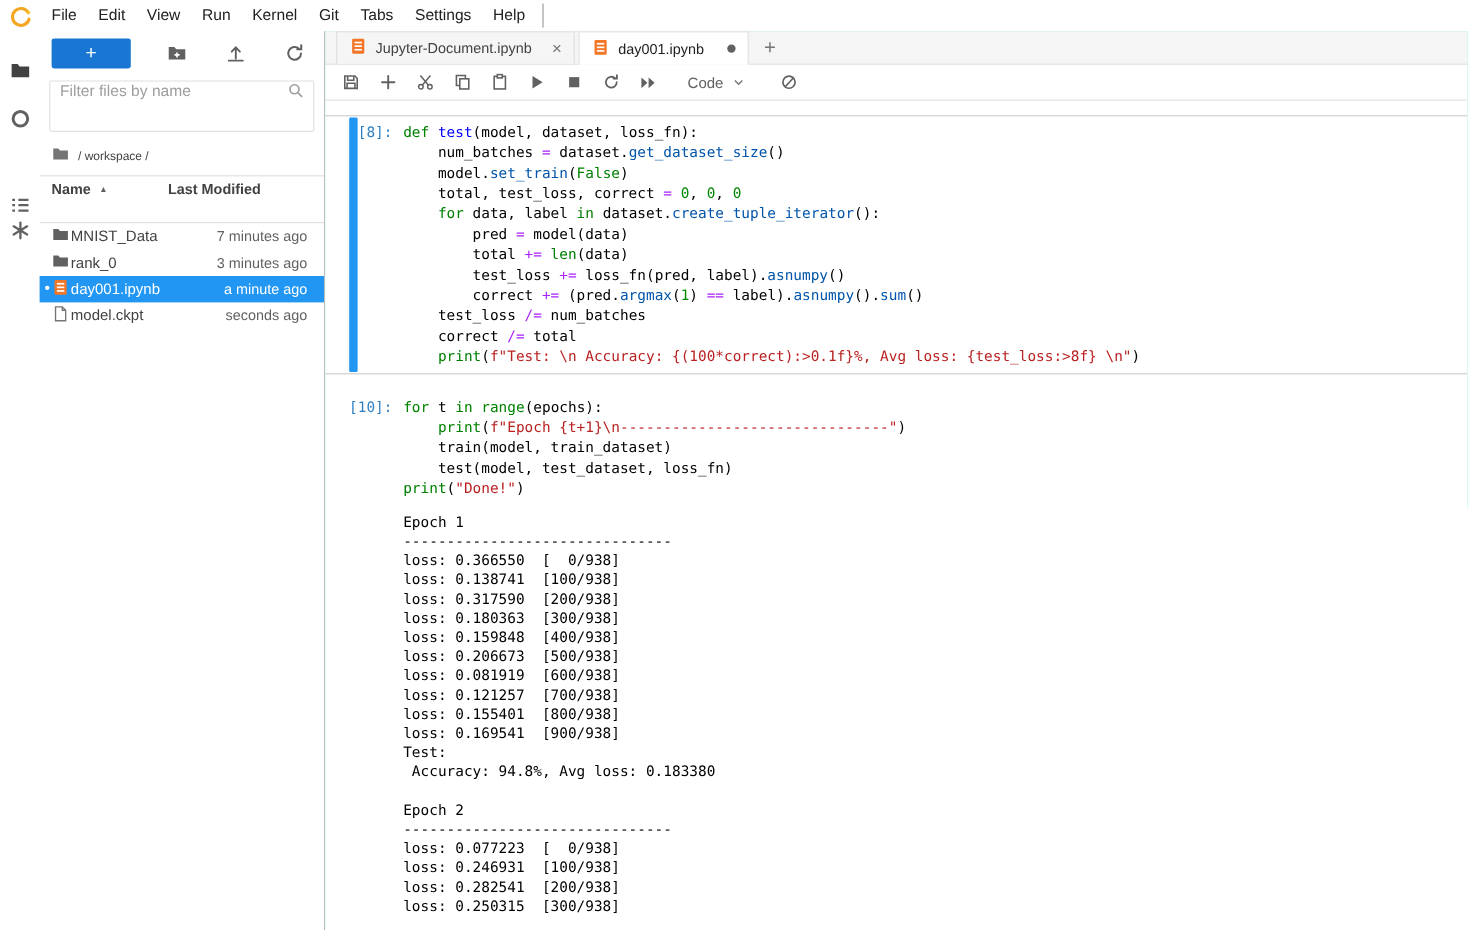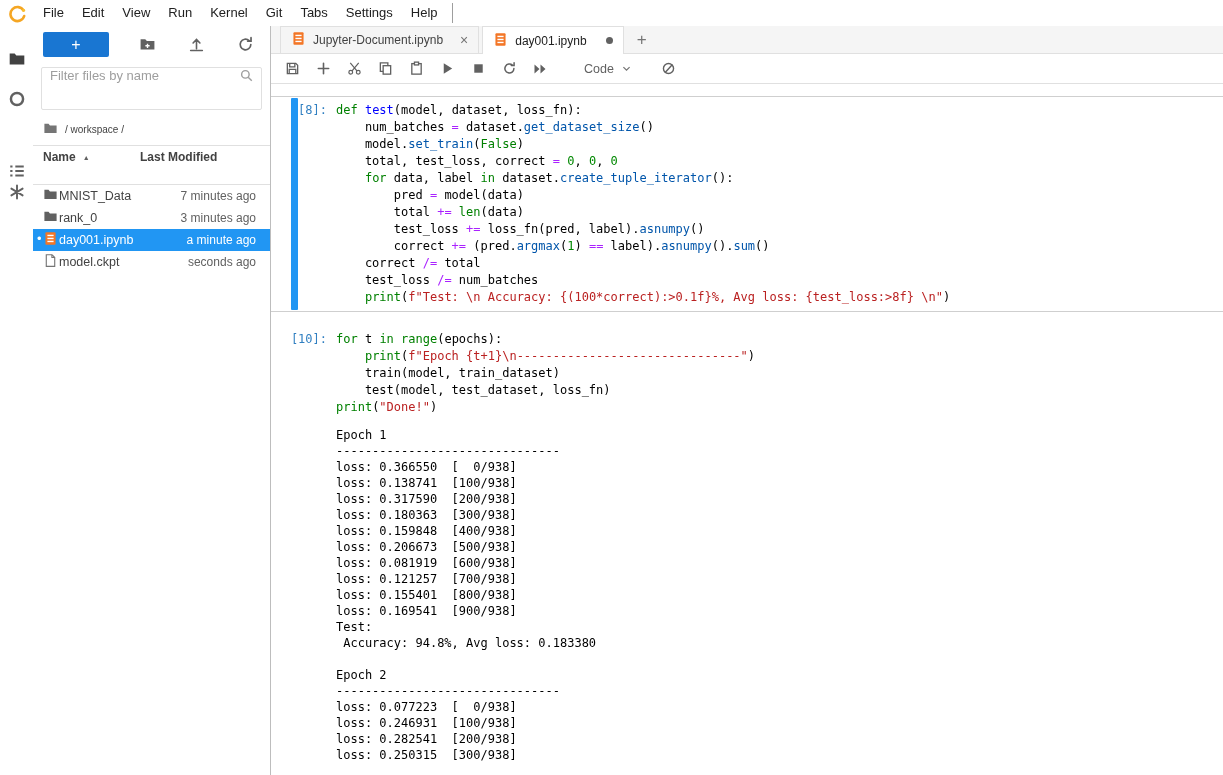--- a/index.html
+++ b/index.html
@@ -52,21 +52,21 @@
   .tab{height:27px;display:flex;align-items:center;gap:7px;padding:0 10px;font-size:12px;color:#424242;
     background:#f5f5f5;border:1px solid #e0e0e0;border-bottom:none;margin-right:3px;cursor:pointer;white-space:nowrap}
   .tab.active{background:#fff;color:#212121;height:28px;margin-bottom:-1px}
   .tab-close{font-size:14px;color:#757575;margin-left:10px;line-height:1}
   .tab-dot{width:7px;height:7px;border-radius:50%;background:#616161;margin-left:12px}
   .tab-add{width:30px;height:26px;display:flex;align-items:center;justify-content:center;color:#757575;font-size:17px;cursor:pointer}
 
   
   #nbtoolbar{height:30px;display:flex;align-items:center;gap:15px;padding:0 8px 0 13px;border-bottom:1px solid #e0e0e0;background:#fff;flex:none}
   .tb-icon{width:16px;height:16px;display:flex;align-items:center;justify-content:center;cursor:pointer}
-  .celltype{display:flex;align-items:center;gap:7px;margin-left:21px;font-size:12.5px;color:#616161;cursor:pointer}
+  .celltype{display:flex;align-items:center;gap:7px;margin-left:10px;font-size:12.5px;color:#616161;cursor:pointer}
   .kstatus{margin-left:14px}
 
   
   #notebook{flex:1;overflow:hidden;padding-top:12px;background:#fff;position:relative}
   .cell{position:relative;margin-bottom:14px}
   .collapser{position:absolute;left:20px;top:2px;bottom:2px;width:7px;background:var(--accent);border-radius:1px;cursor:pointer}
   .cell-input{display:flex}
   .cell.selected .cell-input{border-top:1px solid #cfcfcf;border-bottom:1px solid #cfcfcf}
   .prompt{width:64px;flex:none;text-align:right;padding:5px 8px 0 0;
     font-family:"DejaVu Sans Mono","Liberation Mono",monospace;font-size:12px;line-height:17px;color:var(--prompt)}
@@ -325,22 +325,22 @@
               <div class="editor">
                 <div class="cm-line"><span class="t-kw">def</span><span> </span><span class="t-def">test</span><span>(model, dataset, loss_fn):</span></div>
                 <div class="cm-line"><span>    num_batches </span><span class="t-op">=</span><span> dataset.</span><span class="t-prop">get_dataset_size</span><span>()</span></div>
                 <div class="cm-line"><span>    model.</span><span class="t-prop">set_train</span><span>(</span><span class="t-kw">False</span><span>)</span></div>
                 <div class="cm-line"><span>    total, test_loss, correct </span><span class="t-op">=</span><span> </span><span class="t-num">0</span><span>, </span><span class="t-num">0</span><span>, </span><span class="t-num">0</span></div>
                 <div class="cm-line"><span>    </span><span class="t-kw">for</span><span> data, label </span><span class="t-kw">in</span><span> dataset.</span><span class="t-prop">create_tuple_iterator</span><span>():</span></div>
                 <div class="cm-line"><span>        pred </span><span class="t-op">=</span><span> model(data)</span></div>
                 <div class="cm-line"><span>        total </span><span class="t-op">+=</span><span> </span><span class="t-bi">len</span><span>(data)</span></div>
                 <div class="cm-line"><span>        test_loss </span><span class="t-op">+=</span><span> loss_fn(pred, label).</span><span class="t-prop">asnumpy</span><span>()</span></div>
                 <div class="cm-line"><span>        correct </span><span class="t-op">+=</span><span> (pred.</span><span class="t-prop">argmax</span><span>(</span><span class="t-num">1</span><span>) </span><span class="t-op">==</span><span> label).</span><span class="t-prop">asnumpy</span><span>().</span><span class="t-prop">sum</span><span>()</span></div>
+                <div class="cm-line"><span>    test_loss </span><span class="t-op">/=</span><span> num_batches</span></div>
                 <div class="cm-line"><span>    correct </span><span class="t-op">/=</span><span> total</span></div>
-                <div class="cm-line"><span>    test_loss </span><span class="t-op">/=</span><span> num_batches</span></div>
                 <div class="cm-line"><span>    </span><span class="t-bi">print</span><span>(</span><span class="t-str">f"Test: \n Accuracy: {(100*correct):&gt;0.1f}%, Avg loss: {test_loss:&gt;8f} \n"</span><span>)</span></div>
               </div>
             </div>
           </div>
           <div class="cell">
             <div class="cell-input">
               <div class="prompt">[10]:</div>
               <div class="editor">
                 <div class="cm-line"><span class="t-kw">for</span><span> t </span><span class="t-kw">in</span><span> </span><span class="t-bi">range</span><span>(epochs):</span></div>
                 <div class="cm-line"><span>    </span><span class="t-bi">print</span><span>(</span><span class="t-str">f"Epoch {t+1}\n-------------------------------"</span><span>)</span></div>

